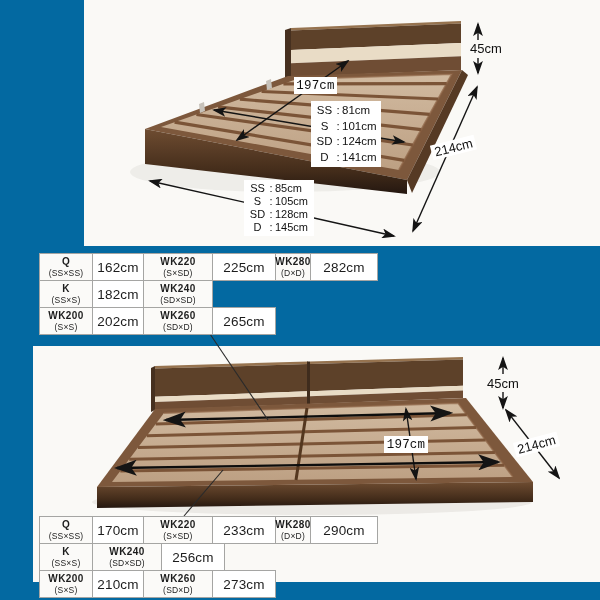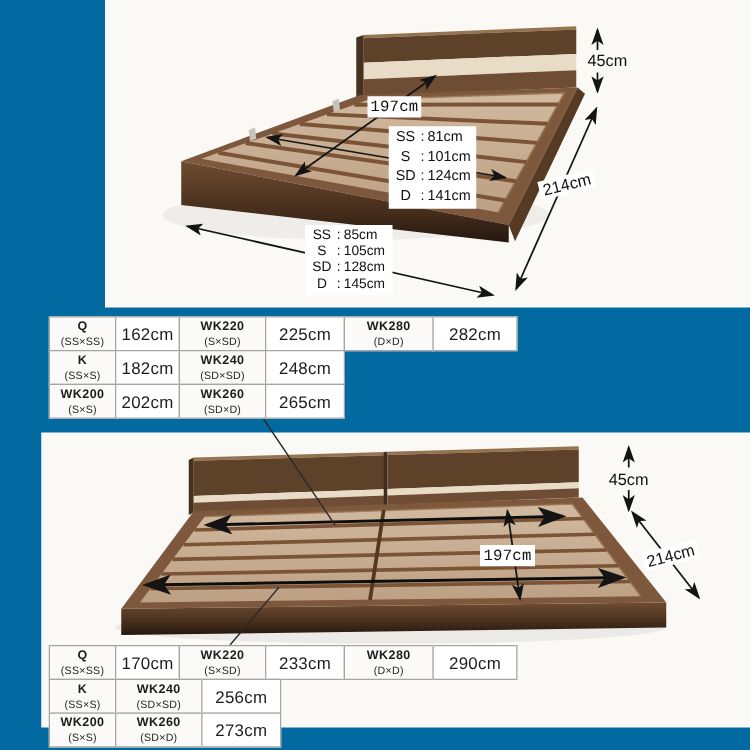--- a/index.html
+++ b/index.html
@@ -46,21 +46,21 @@
   .cell{
     box-sizing:border-box;border:1px solid #a5a5a3;height:28px;
     display:flex;flex-direction:column;align-items:center;justify-content:center;
     background:#ffffff;
   }
   .cell + .cell{margin-left:-1px;}
   .cell.head{background:#fbfaf8;line-height:1;}
   .h1{font-size:10px;font-weight:700;letter-spacing:.4px;}
   .h2{font-size:8.5px;margin-top:1.5px;letter-spacing:.2px;}
   .cell.val{font-size:13.5px;font-weight:400;letter-spacing:.2px;}
-  .c1{width:54px}.c2{width:52px}.c3{width:70px}.c4{width:64px}.c5{width:72px}.c6{width:68px}
+  .c1{width:54px}.c2{width:52px}.c3{width:70px}.c4{width:64px}.c5{width:36px}.c6{width:68px}
 </style>
 </head>
 <body>
 
 <div id="stage">
 
   <div class="photo-tint" style="left:84px;top:0;width:516px;height:246px;"></div>
   <div class="photo-tint" style="left:33px;top:346px;width:567px;height:236px;"></div>
 
   <svg width="600" height="600" viewBox="0 0 600 600">
@@ -237,21 +237,20 @@
     <div class="trow">
       <div class="cell head c1">
           <span class="h1">K</span>
           <span class="h2">(SS×S)</span>
         </div>
       <div class="cell val c2">182cm</div>
       <div class="cell head c3">
           <span class="h1">WK240</span>
           <span class="h2">(SD×SD)</span>
         </div>
-      <div class="cell val c4">248cm</div>
     </div>
     <div class="trow">
       <div class="cell head c1">
           <span class="h1">WK200</span>
           <span class="h2">(S×S)</span>
         </div>
       <div class="cell val c2">202cm</div>
       <div class="cell head c3">
           <span class="h1">WK260</span>
           <span class="h2">(SD×D)</span>
@@ -287,20 +286,21 @@
           <span class="h1">WK240</span>
           <span class="h2">(SD×SD)</span>
         </div>
       <div class="cell val c4">256cm</div>
     </div>
     <div class="trow">
       <div class="cell head c1">
           <span class="h1">WK200</span>
           <span class="h2">(S×S)</span>
         </div>
+      <div class="cell val c2">210cm</div>
       <div class="cell head c3">
           <span class="h1">WK260</span>
           <span class="h2">(SD×D)</span>
         </div>
       <div class="cell val c4">273cm</div>
     </div>
   </div>
 
 </div>
 

